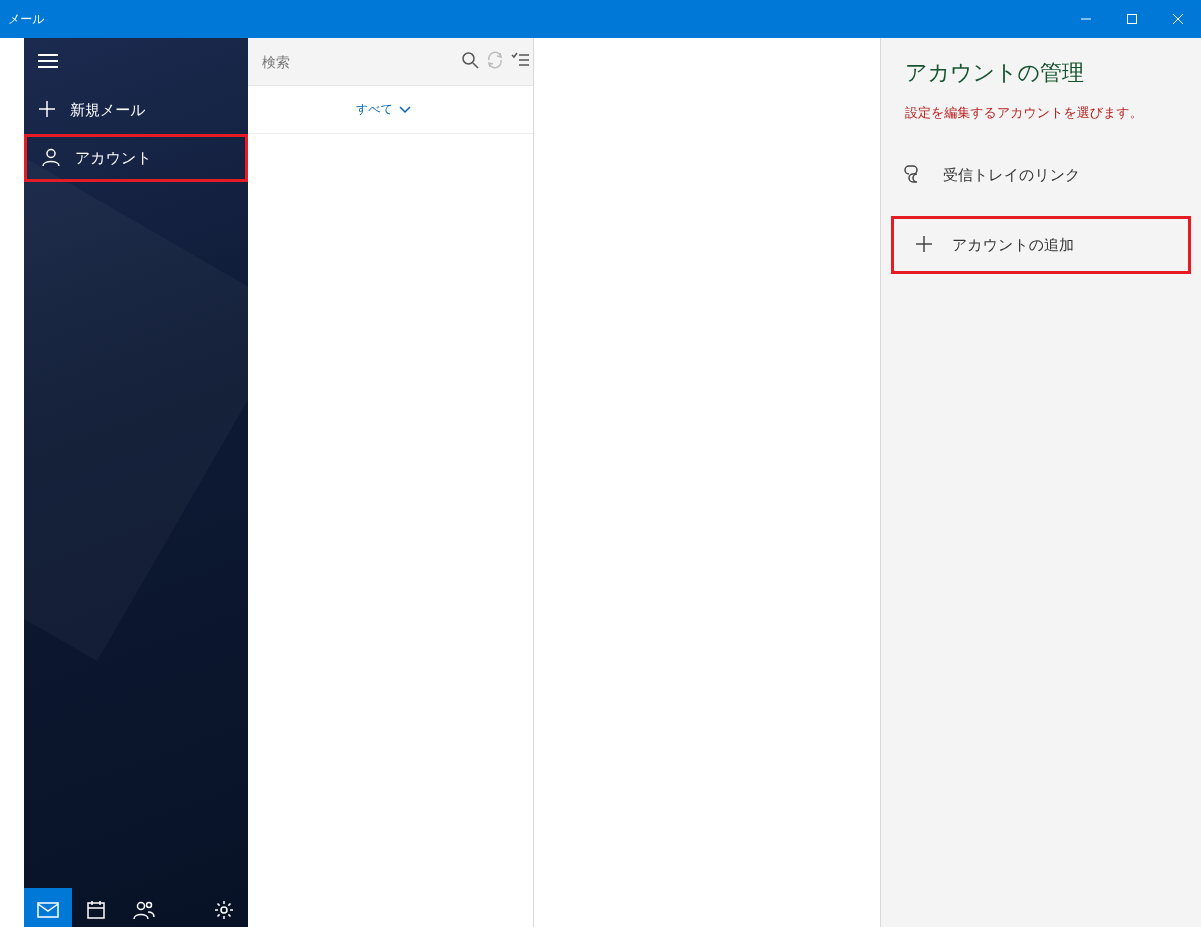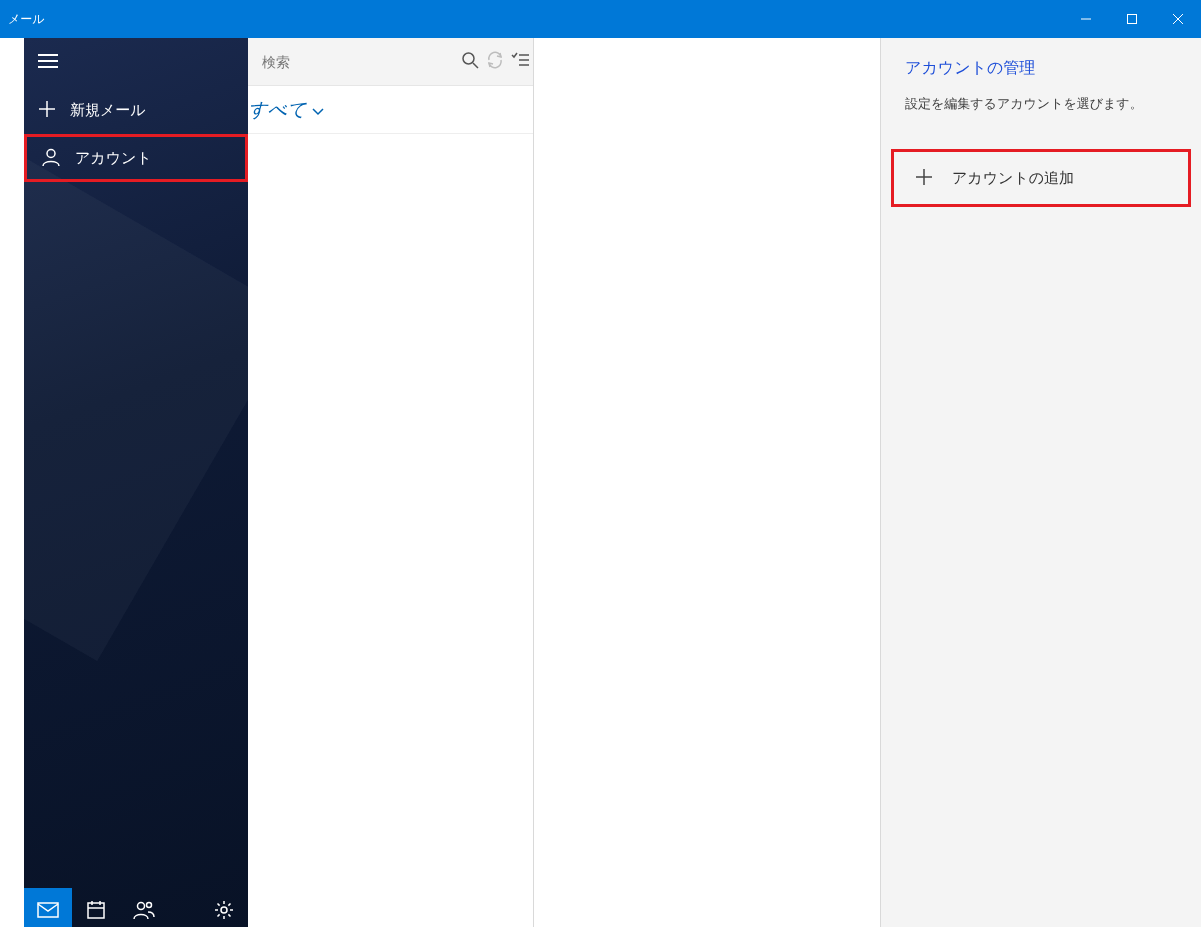--- a/index.html
+++ b/index.html
@@ -29,31 +29,31 @@
 .sb-icon svg { stroke:#fff; fill:none; }
 
 
 .listcol { width: 286px; border-right: 1px solid #d9d9d9; display:flex; flex-direction:column; background:#fff; }
 .searchbar { height: 48px; border-bottom: 1px solid #e6e6e6; display:flex; align-items:center; background:#f4f4f4; }
 .search-input { flex:1; border:none; background:transparent; padding:0 14px; font-size:14px; color:#555; outline:none; }
 .search-input::placeholder { color:#777; }
 .sb-tool { width:46px; height:48px; display:flex; align-items:center; justify-content:center; cursor:pointer; }
 .sb-tool.dim svg { stroke:#bdbdbd; }
 .sb-tool svg { stroke:#555; fill:none; }
-.filterbar { height: 48px; display:flex; align-items:center; justify-content:flex-start; padding-right:14px; color:#0063b1; font-size:19px; gap:6px; border-bottom:1px solid #eee; cursor:pointer;font-style:italic; }
+.filterbar { height: 48px; display:flex; align-items:center; justify-content:center; padding-right:14px; color:#0063b1; font-size:12px; gap:6px; border-bottom:1px solid #eee; cursor:pointer; }
 .filterbar svg { stroke:#0063b1; }
 .list-empty { flex:1; display:flex; align-items:center; justify-content:center; color:#666; font-size:13px; }
 
 
 .content { flex:1; background:#fff; border-right:1px solid #d9d9d9; }
 
 
 .settings { width: 320px; background:#f4f4f4; display:flex; flex-direction:column; padding:0; }
-.settings-title { font-size:16px; color:#1d4ed8; padding:20px 24px 10px; font-weight:400; }
-.settings-sub { font-size:13px; color:#404040; padding:6px 24px 24px; }
+.settings-title { font-size:22px; color:#14532d; padding:20px 24px 10px; font-weight:400; }
+.settings-sub { font-size:13px; color:#b91c1c; padding:6px 24px 24px; }
 .settings-item { display:flex; align-items:center; gap:18px; padding:0 20px; height:58px; font-size:15px; color:#333; cursor:pointer; }
 .settings-item svg { stroke:#444; fill:none; }
 .settings-item.highlight { margin: 0 10px; border:3px solid #e51c23; }
 .settings-divider { height:12px; }
 
 </style>
 </head>
 <body>
 
 <div class="titlebar">
@@ -197,20 +197,31 @@
       </span>
     </div>
   </div>
 
   <div class="content"></div>
 
   <div class="settings">
     <div class="settings-title">アカウントの管理</div>
     <div class="settings-sub">設定を編集するアカウントを選びます。</div>
 
+    <div class="settings-item">
+      <span>
+        <svg width="24" height="18">
+            <path d="M8 9 A4 4 0 0 1 8 1 L12 1" stroke-width="1.5"></path>
+            <path d="M16 9 A4 4 0 0 0 16 17 L12 17" stroke-width="1.5"></path>
+            <path d="M12 1 A4 4 0 0 1 12 9" stroke-width="1.5"></path>
+            <path d="M12 17 A4 4 0 0 1 12 9" stroke-width="1.5"></path>
+          </svg>
+      </span>
+      <span>受信トレイのリンク</span>
+    </div>
 
     <div class="settings-divider"></div>
 
     <div class="settings-item highlight">
       <span>
         <svg width="20" height="20">
             <line x1="10" y1="2" x2="10" y2="18" stroke-width="1.5"></line>
             <line x1="2" y1="10" x2="18" y2="10" stroke-width="1.5"></line>
           </svg>
       </span>

